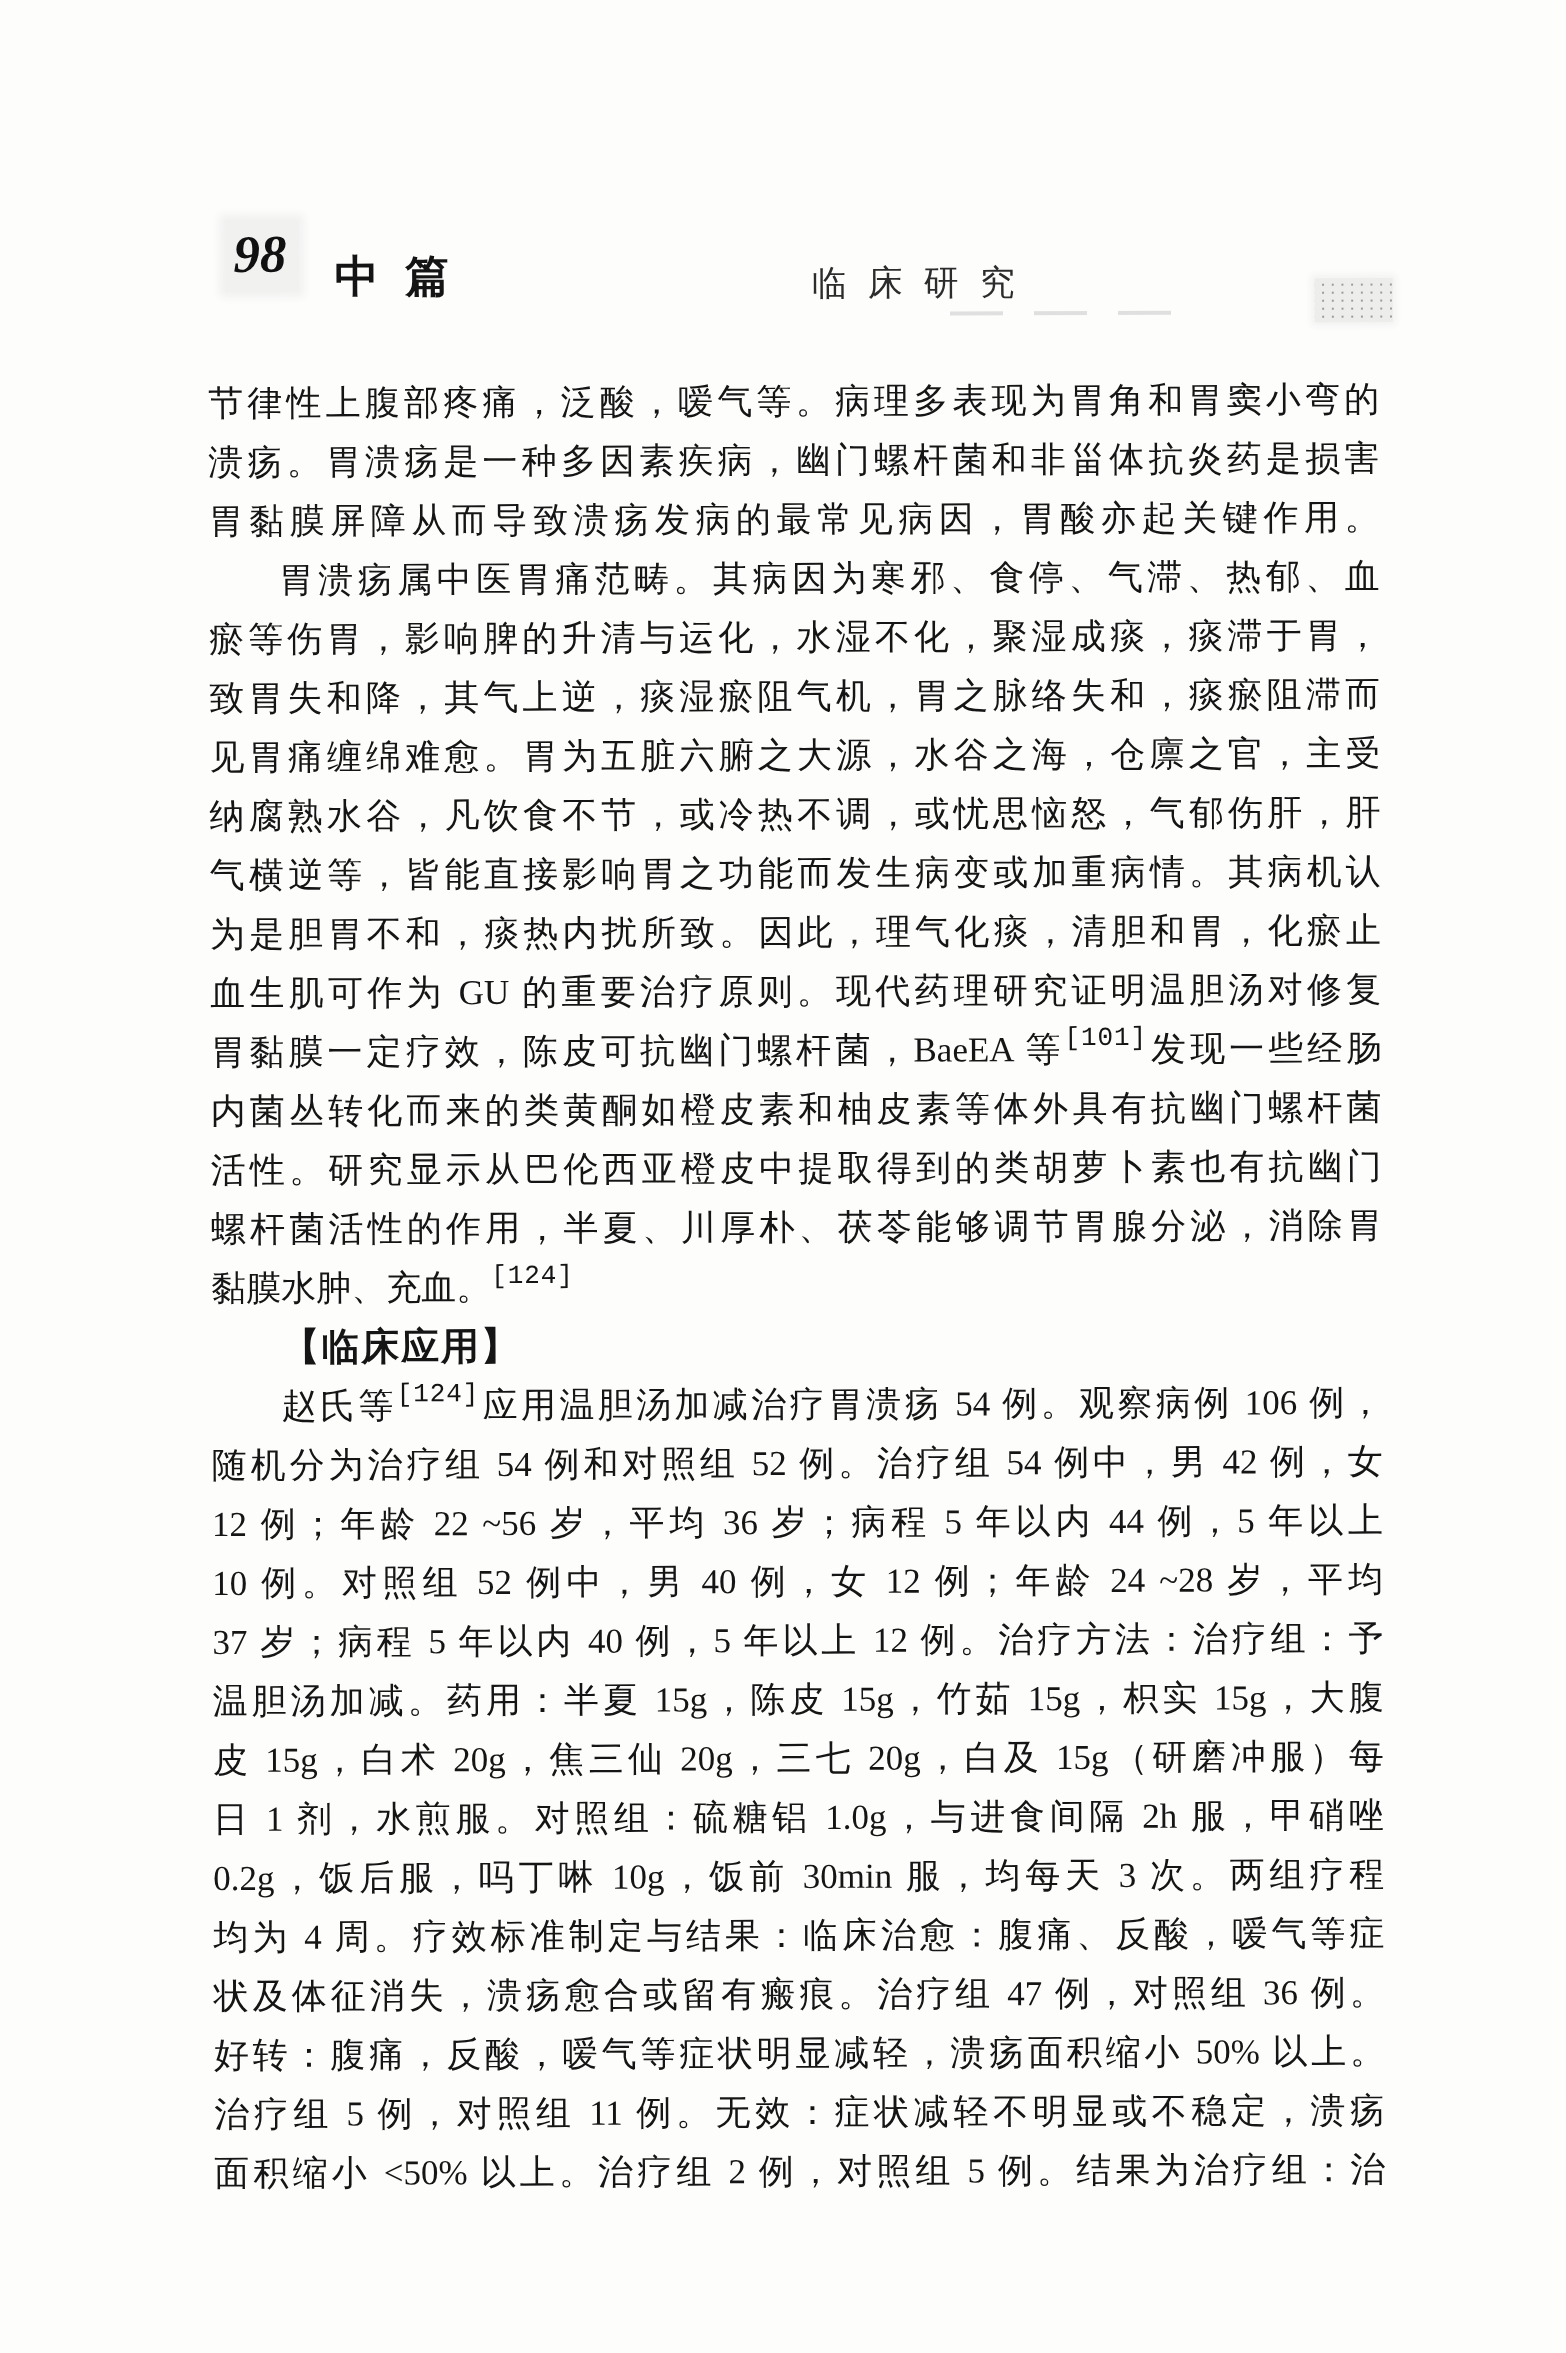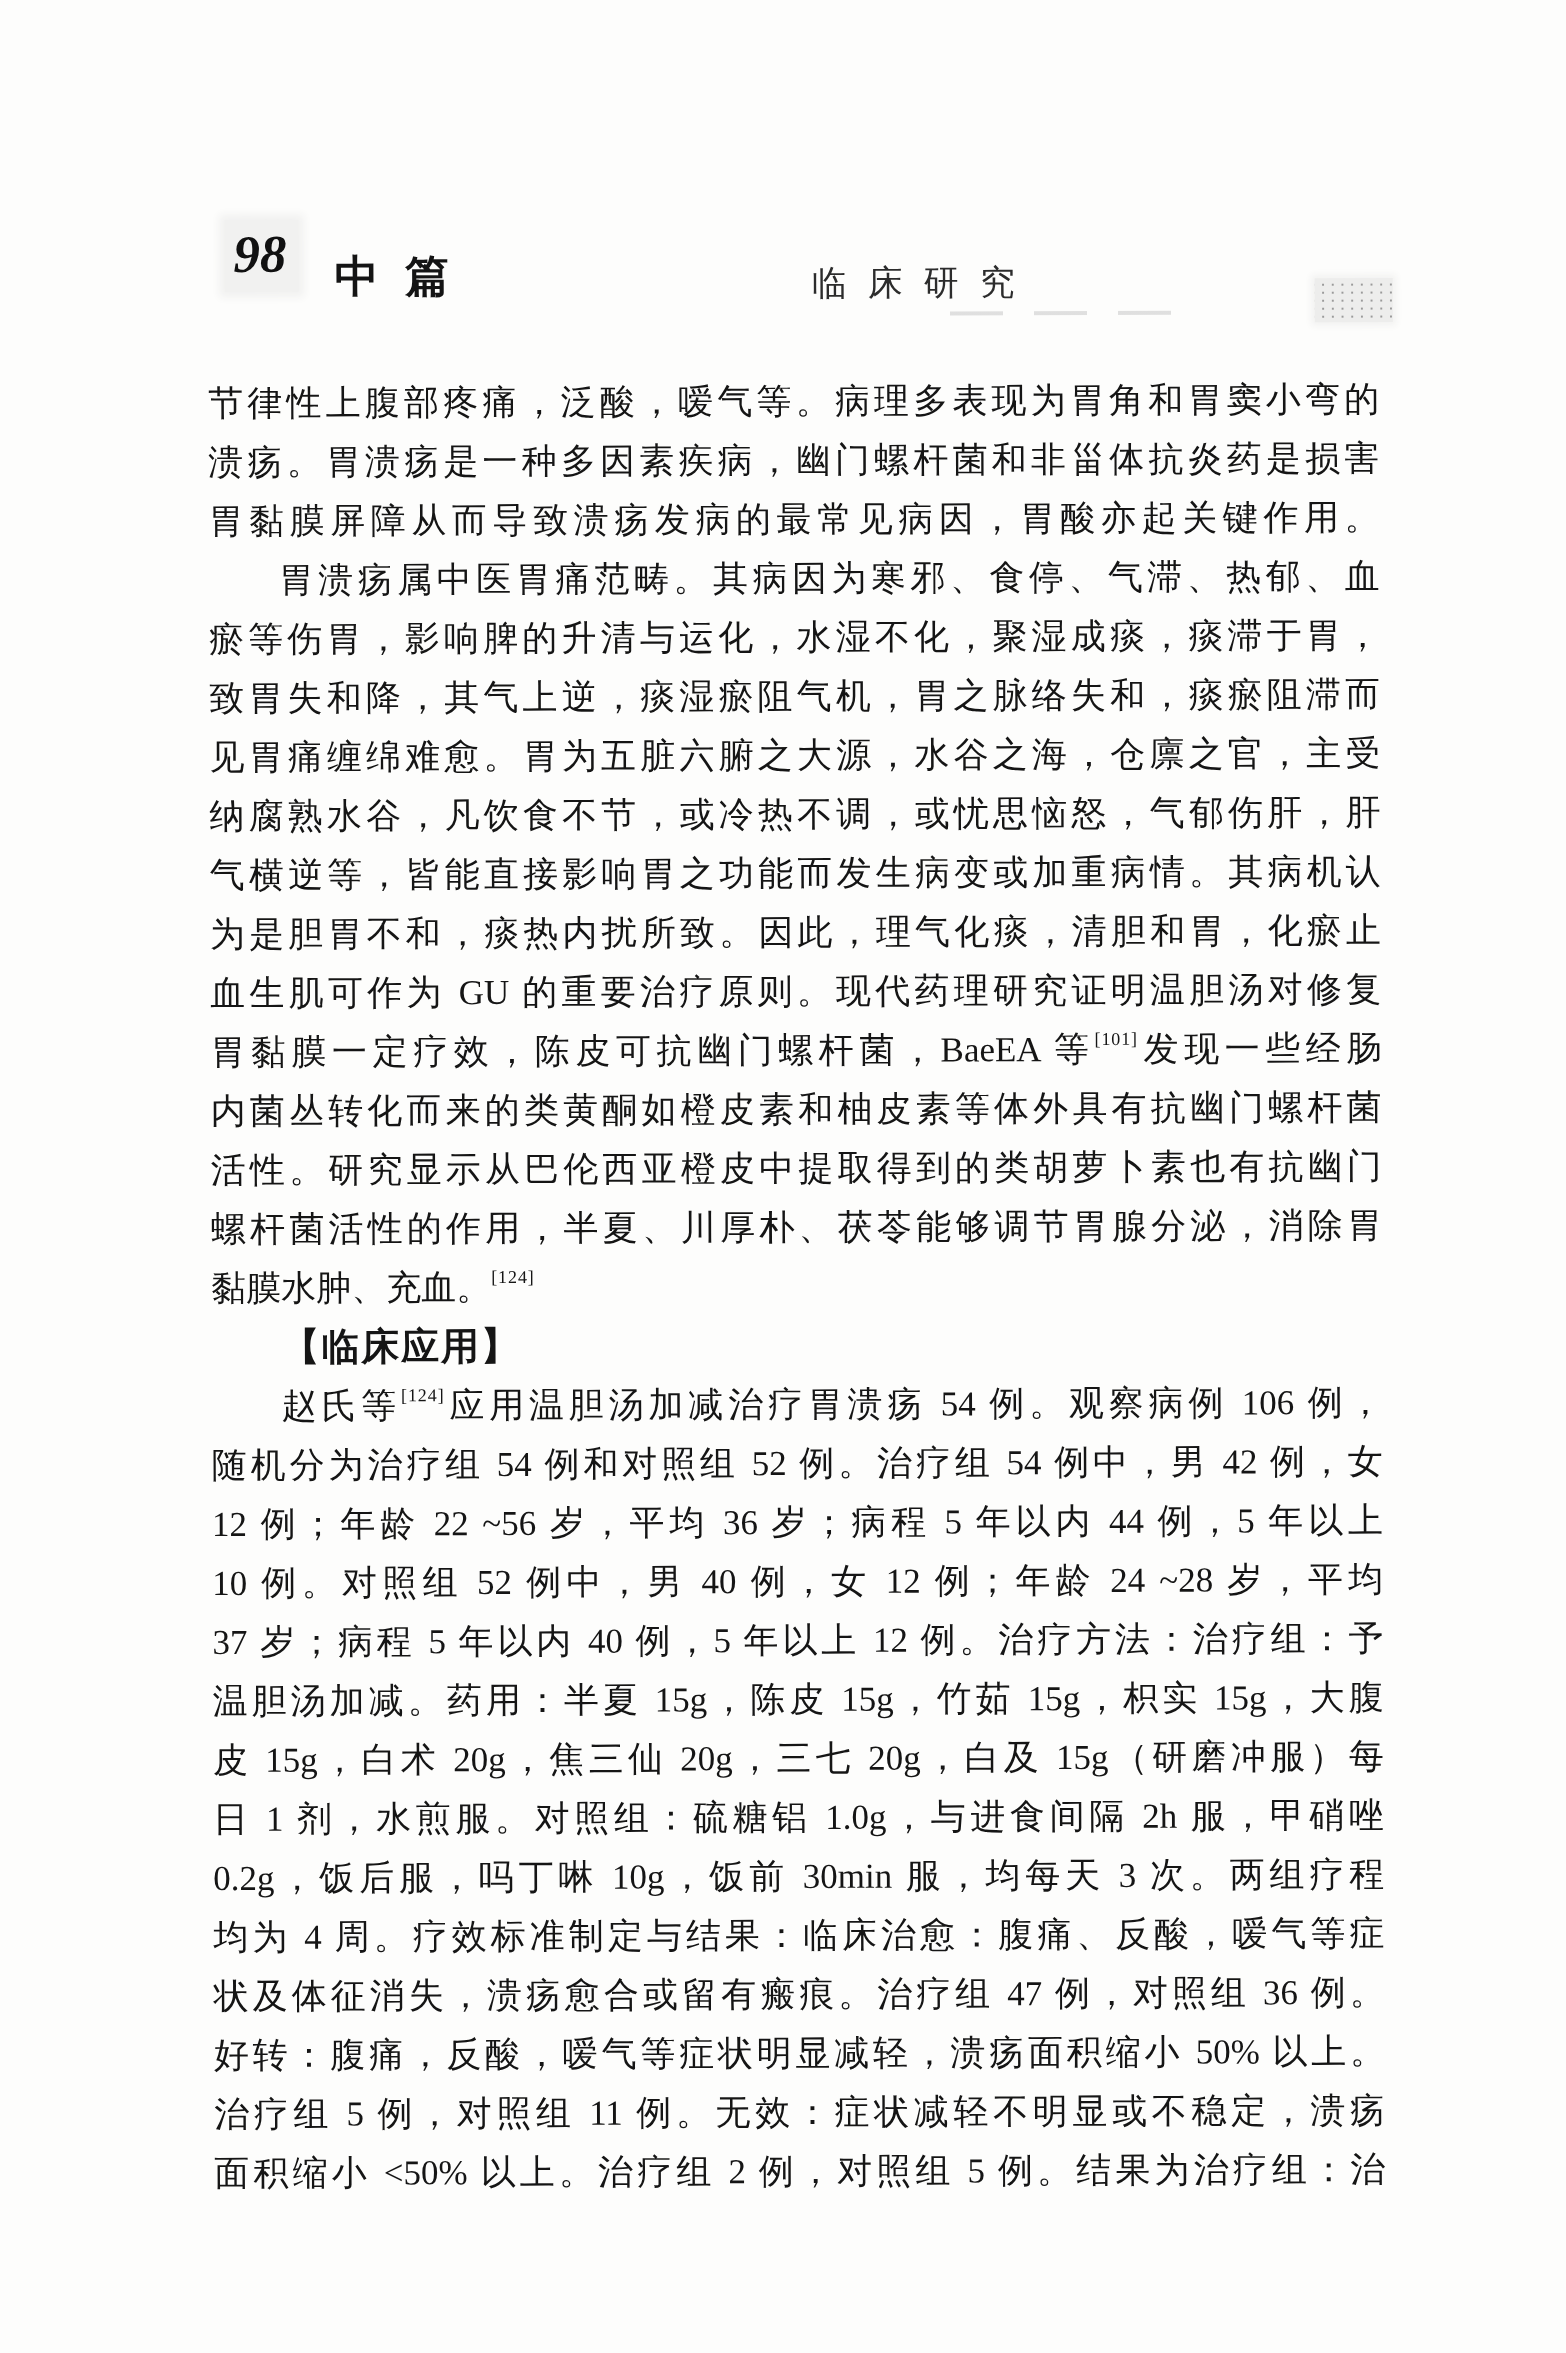--- a/index.html
+++ b/index.html
@@ -65,21 +65,21 @@
   }
   .text-line.indent{text-indent:2em;}
   .text-line.para-end{text-align-last:left;}
   .heading-line{
     height:59px;
     font-weight:700;font-size:38px;
     text-indent:1.85em;
     letter-spacing:1.8px;
   }
   sup{
-    font-size:18px;line-height:0;vertical-align:16px;letter-spacing:0.9px;
+    font-size:26px;line-height:0;vertical-align:16px;letter-spacing:0.9px;font-family:Liberation Mono, monospace;
   }
 </style>
 </head>
 <body>
 
 <div class="page">
   <div class="scan-tilt">
 
     <div class="page-number">98</div>
 

